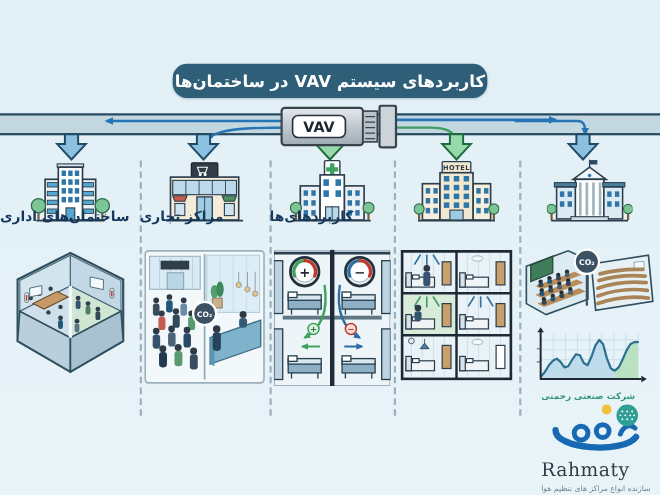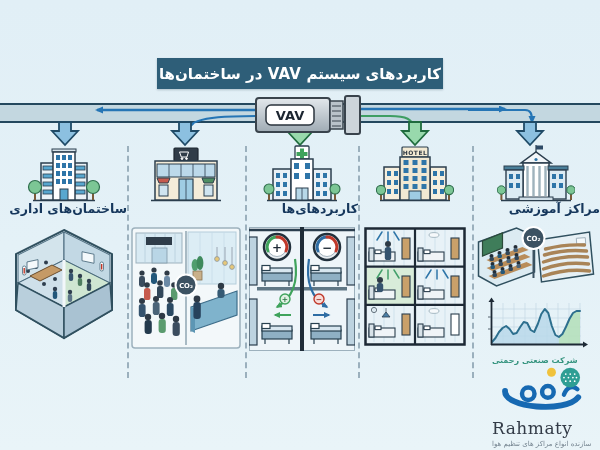--- a/index.html
+++ b/index.html
@@ -3,36 +3,36 @@
 <meta charset="utf-8">
 <style>
   * { margin:0; padding:0; box-sizing:border-box; }
   body { font-family:"DejaVu Sans", sans-serif; background:#cfe3ec; }
   #canvas {
     position:relative; width:600px; height:450px; overflow:hidden;
     background:linear-gradient(180deg,#e1eff6 0%, #e4f1f7 55%, #e9f4f8 100%);
   }
   .banner {
     position:absolute; left:157px; top:58px; width:286px; height:31px;
-    background:#2e5e78; border-radius:0; display:flex; align-items:center; justify-content:center;
+    background:#2e5e78; border-radius:13px; display:flex; align-items:center; justify-content:center;
     box-shadow:0 1px 2px rgba(20,50,70,.25);
   }
   .banner .title {
     color:#ffffff; font-size:15px; font-weight:bold; direction:rtl; white-space:nowrap;
     letter-spacing:.2px;
   }
   .duct-svg { position:absolute; left:0; top:95px; }
   .divider {
     position:absolute; top:146px; height:232px; width:0;
     border-left:2px dashed #9bb0bd;
   }
   .col { position:absolute; top:144px; height:240px; }
   .col .icon-svg { position:absolute; top:1px; left:50%; transform:translateX(-50%); }
   .col .col-label {
-    position:absolute; top:57px; left:0; right:0; text-align:right;
+    position:absolute; top:45px; left:0; right:0; text-align:left;
     font-size:12.5px; font-weight:bold; color:#16375c; direction:rtl; white-space:nowrap;
   }
   .col .illu { position:absolute; left:50%; transform:translateX(-50%); }
   .logo-block {
     position:absolute; left:492px; top:356px; width:128px; text-align:left;
   }
   .logo-company { font-size:8px; font-weight:bold; color:#35947f; direction:rtl; margin-bottom:1px; }
   .logo-brand { font-family:"DejaVu Serif", serif; font-size:17px; color:#333b47; letter-spacing:.5px; margin-top:-2px; }
   .logo-tagline { font-size:7px; color:#74838f; direction:rtl; margin-top:2px; }
 </style>
@@ -187,20 +187,21 @@
       <rect x="8" y="16" width="62" height="39" fill="#f4ecd9" stroke="#2b3e4e" stroke-width="1.5"></rect>
       <rect x="10" y="19" width="58" height="13" fill="#bcd9ea" stroke="#2b3e4e" stroke-width="1"></rect>
       <path d="M22,19 v13 M34,19 v13 M46,19 v13 M58,19 v13" stroke="#2b3e4e" stroke-width="0.8"></path>
       <rect x="32" y="34" width="14" height="21" fill="#9fcce3" stroke="#2b3e4e" stroke-width="1.2"></rect>
       <line x1="39" y1="34" x2="39" y2="55" stroke="#2b3e4e" stroke-width="0.8"></line>
       <path d="M10,33 h13 l-2,5 h-9 Z" fill="#c65b4e" stroke="#2b3e4e" stroke-width="1"></path>
       <path d="M55,33 h13 l-2,5 h-9 Z" fill="#4f8e63" stroke="#2b3e4e" stroke-width="1"></path>
       <rect x="12" y="40" width="9" height="11" fill="#cfe4f0" stroke="#2b3e4e" stroke-width="1"></rect>
       <rect x="57" y="40" width="9" height="11" fill="#cfe4f0" stroke="#2b3e4e" stroke-width="1"></rect>
     </svg>
+    <div class="col-label">مراکز تجاری</div>
     <svg class="illu" style="top:83px" width="110" height="122" viewBox="0 0 110 122">
       <rect x="1" y="1" width="108" height="120" rx="3" fill="#f3f8fa" stroke="#9db1bd" stroke-width="1.5"></rect>
       <line x1="55" y1="4" x2="55" y2="118" stroke="#8fa6b2" stroke-width="1.5"></line>
 
       <rect x="5" y="6" width="46" height="30" fill="#d8eaf3" stroke="#9db1bd" stroke-width="1"></rect>
       <path d="M14,6 v30 M24,6 v30 M34,6 v30 M44,6 v30" stroke="#b6cedb" stroke-width="0.8"></path>
       <rect x="15" y="10" width="26" height="8" fill="#2f3d4a"></rect>
       <rect x="21" y="21" width="15" height="15" fill="#b9d6e6" stroke="#7f99a8" stroke-width="0.8"></rect>
       <g>
         <g>
@@ -566,21 +567,20 @@
           <rect x="62" y="38" width="4" height="5"></rect>
       </g>
       <rect x="22" y="52" width="34" height="3.5" fill="#cfdde6" stroke="#2b3e4e" stroke-width="1"></rect>
       <g>
         <rect x="3.4" y="48" width="2" height="7" fill="#7a5b3a"></rect>
           <circle cx="4.4" cy="45" r="4.2" fill="#7cc695" stroke="#2f6e4d" stroke-width="1"></circle>
         <rect x="73" y="48" width="2" height="7" fill="#7a5b3a"></rect>
           <circle cx="74" cy="45" r="4.2" fill="#7cc695" stroke="#2f6e4d" stroke-width="1"></circle>
       </g>
     </svg>
-    <div class="col-label">مراکز آموزشی</div>
     <svg class="illu" style="top:80px" width="119" height="73" viewBox="0 0 119 73">
 
       <polygon points="2,18 40,4 58,12 58,48 20,62 2,52" fill="#dcebf2" stroke="#30505f" stroke-width="1.5"></polygon>
       <polygon points="6,17 26,9 26,24 6,32" fill="#3f7d5a" stroke="#2b4a3a" stroke-width="1.2"></polygon>
       <g>
         <g fill="#b98d5a">
             <polygon points="10,36 46,23 52,26 16,39"></polygon>
             <polygon points="10,44 48,30 54,33 16,47"></polygon>
             <polygon points="12,52 50,38 56,41 18,55"></polygon>
           </g>

